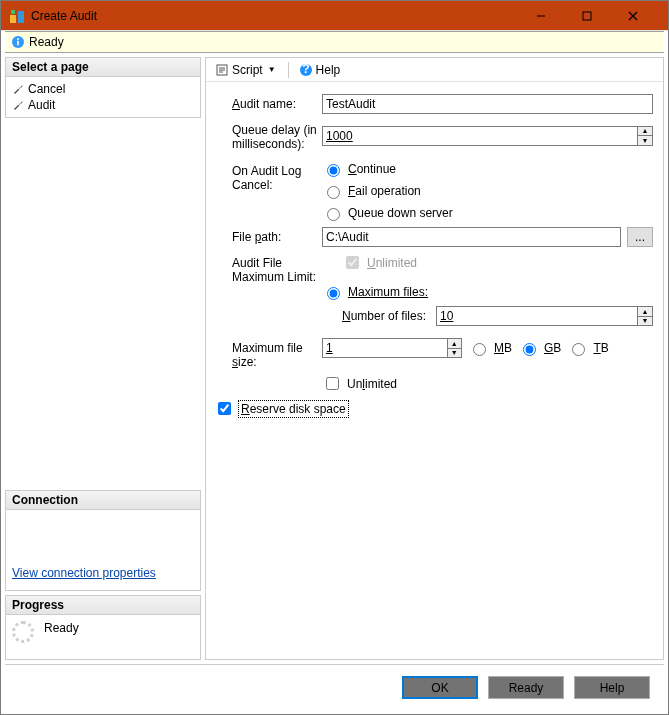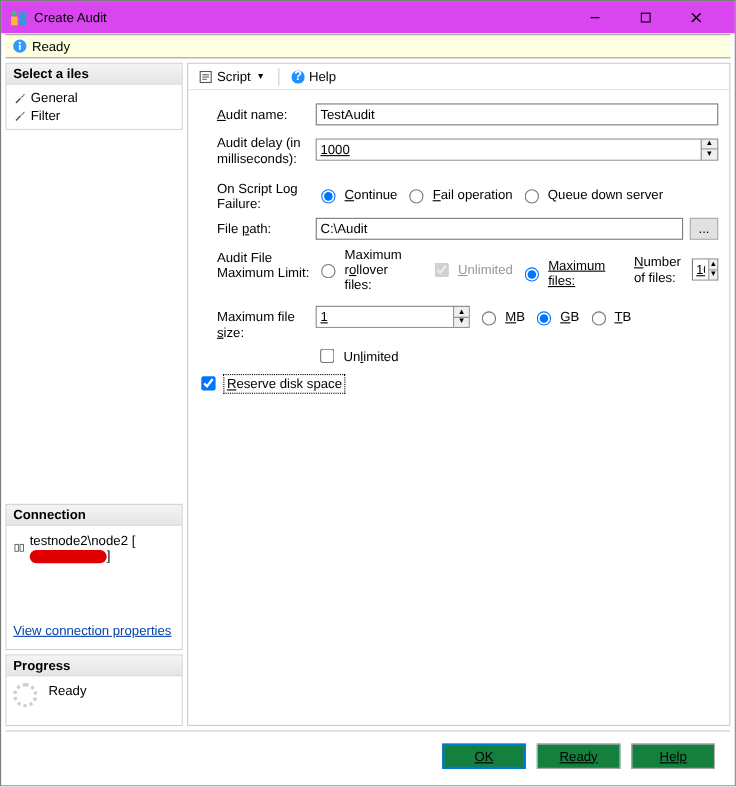--- a/index.html
+++ b/index.html
@@ -1,18 +1,18 @@
 <!DOCTYPE html>
 <html><head>
 <meta charset="utf-8">
 <style>
   * { box-sizing: border-box; font-family: "Segoe UI", Tahoma, sans-serif; font-size: 12px; }
   html, body { margin:0; padding:0; }
   .window { width:669px; height:715px; border:1px solid #7a7a7a; background:#fff; display:flex; flex-direction:column; position:relative; }
-  .titlebar { height:30px; display:flex; align-items:center; padding:0 12px 0 8px; background:#d946ef; border-bottom:1px solid #e5e5e5; }
+  .titlebar { height:30px; display:flex; align-items:center; padding:0 12px 0 8px; background:#c2410c; border-bottom:1px solid #e5e5e5; }
   .titlebar .app-icon { width:16px; height:16px; margin-right:6px; }
   .titlebar .title { flex:1; }
   .titlebar .win-btn { width:46px; height:30px; display:flex; align-items:center; justify-content:center; }
   .status-strip { height:22px; background:#ffffe1; border:1px solid #a0a0a0; border-left:none; border-right:none; display:flex; align-items:center; padding:0 6px; gap:4px; margin:0 4px; }
   .status-strip .info-icon { width:14px; height:14px; }
   .body { flex:1; display:flex; padding:4px; gap:4px; min-height:0; }
   .left-col { width:196px; display:flex; flex-direction:column; gap:4px; }
   .panel { border:1px solid #ccc; }
   .panel-header { background: linear-gradient(#f4f4f4,#e5e5e5); padding:2px 6px; font-weight:bold; border-bottom:1px solid #ccc; }
   .panel-body { padding:4px 6px; background:#fff; }
@@ -30,26 +30,26 @@
   .form-area { flex:1; padding:12px 10px 8px 26px; overflow:auto; }
   .form-row { display:flex; margin-bottom:6px; }
   .form-label { width:90px; padding-top:3px; }
   .form-ctrl { flex:1; display:flex; align-items:center; gap:6px; }
   input[type=text].txt, select.sel { height:20px; border:1px solid #7a7a7a; padding:1px 3px; background:#fff; }
   .spin { display:inline-flex; border:1px solid #7a7a7a; height:20px; }
   .spin input { border:none; outline:none; width:100%; padding:1px 3px; height:18px;text-decoration:underline; }
   .spin .spin-btns { width:16px; display:flex; flex-direction:column; border-left:1px solid #7a7a7a; }
   .spin .sp { flex:1; display:flex; align-items:center; justify-content:center; background:#efefef; font-size:7px; line-height:1; cursor:pointer; }
   .spin .sp:first-child { border-bottom:1px solid #7a7a7a; }
-  .radio-col { display:flex; flex-direction:row; gap:6px; }
+  .radio-col { display:flex; flex-direction:column; gap:6px; }
   .radio-row, .check-row { display:flex; align-items:center; gap:5px; }
   .indent { margin-left:20px; }
   .browse-btn { width:26px; height:20px; border:1px solid #adadad; background:#e1e1e1; cursor:pointer; display:flex; align-items:center; justify-content:center; }
   .footer { height:46px; border-top:1px solid #ccc; display:flex; align-items:center; justify-content:flex-end; padding:0 14px; gap:10px; margin:0 4px 4px 4px; }
-  .btn { width:76px; height:23px; border:1px solid #adadad; background:#15803d; cursor:pointer;text-decoration:underline; }
+  .btn { width:76px; height:23px; border:1px solid #adadad; background:#737373; cursor:pointer; }
   .btn.primary { border:2px solid #0078d7; }
   label.disabled { color:#999; }
   .mnemonic { text-decoration:underline; }
   .sel-wrap { position:relative; flex:1; }
   .sel-wrap select { width:100%; }
   .focus-box { outline:1px dotted #000; padding:1px 2px; display:inline-block; }
 </style>
 </head>
 <body>
 
@@ -90,51 +90,42 @@
           <rect x="6.2" y="5.8" width="1.6" height="4.5" fill="#fff"></rect>
         </svg>
     </span>
     <span>Ready</span>
   </div>
 
   <div class="body">
 
     <div class="left-col">
       <div class="panel">
-        <div class="panel-header">Select a iles</div>
+        <div class="panel-header">Select a page</div>
         <div class="panel-body">
           <div class="page-item">
             <svg viewBox="0 0 12 12">
                 <path d="M9 3a2.5 2.5 0 0 1-3 3L2 10l1 1 4-4a2.5 2.5 0 0 1 3-3l-1.5 1.5L9.5 4 11 2.5 9 3z" fill="#555"></path>
               </svg>
-            <span>General</span>
+            <span>Cancel</span>
           </div>
           <div class="page-item">
             <svg viewBox="0 0 12 12">
                 <path d="M9 3a2.5 2.5 0 0 1-3 3L2 10l1 1 4-4a2.5 2.5 0 0 1 3-3l-1.5 1.5L9.5 4 11 2.5 9 3z" fill="#555"></path>
               </svg>
-            <span>Filter</span>
+            <span>Audit</span>
           </div>
         </div>
       </div>
 
       <div style="flex:1"></div>
 
       <div class="panel">
         <div class="panel-header">Connection</div>
         <div class="panel-body">
-          <div class="conn-text">
-            <svg width="14" height="14" viewBox="0 0 14 14">
-                <rect x="2" y="3" width="4" height="8" fill="none" stroke="#555"></rect>
-                <rect x="8" y="3" width="4" height="8" fill="none" stroke="#555"></rect>
-              </svg>
-            <span>
-              <span>testnode2\node2 [</span><span class="redact"></span><span>]</span>
-            </span>
-          </div>
           <span class="link">View connection properties</span>
         </div>
       </div>
 
       <div class="panel">
         <div class="panel-header">Progress</div>
         <div class="panel-body" style="height:44px; display:flex; align-items:flex-start; padding-top:6px;">
           <span class="progress-icon"></span>
           <span>Ready</span>
         </div>
@@ -166,34 +157,34 @@
       <div class="form-area">
 
         <div class="form-row">
           <div class="form-label"><span class="mnemonic">A</span>udit name:</div>
           <div class="form-ctrl">
             <input type="text" class="txt" style="flex: 1 1 0%;" value="TestAudit">
           </div>
         </div>
 
         <div class="form-row">
-          <div class="form-label">Audit delay (in milliseconds):</div>
+          <div class="form-label">Queue delay (in milliseconds):</div>
           <div class="form-ctrl">
             <div class="spin" style="flex:1">
               <input type="text" value="1000" style="">
               <div class="spin-btns">
                   <div class="sp">▲</div>
                   <div class="sp">▼</div>
                 </div>
             </div>
           </div>
         </div>
 
         <div class="form-row" style="margin-top:10px;">
-          <div class="form-label">On Script Log Failure:</div>
+          <div class="form-label">On Audit Log Cancel:</div>
           <div class="form-ctrl">
             <div class="radio-col">
               <label class="radio-row">
                   <input type="radio" name="fail" checked="" style="">
                   <span><span class="mnemonic">C</span>ontinue</span>
                 </label>
               <label class="radio-row">
                   <input type="radio" name="fail" style="">
                   <span><span class="mnemonic">F</span>ail operation</span>
                 </label>
@@ -211,24 +202,20 @@
           <div class="form-ctrl">
             <input type="text" class="txt" style="flex: 1 1 0%;" value="C:\Audit">
             <div class="browse-btn">...</div>
           </div>
         </div>
 
         <div class="form-row">
           <div class="form-label">Audit File Maximum Limit:</div>
           <div class="form-ctrl">
             <div class="radio-col" style="width:100%">
-              <label class="radio-row">
-                  <input type="radio" name="limit" style="">
-                  <span>Maximum r<span class="mnemonic">o</span>llover files:</span>
-                </label>
               <label class="check-row indent disabled">
                   <input type="checkbox" checked="" disabled="" style="">
                   <span><span class="mnemonic">U</span>nlimited</span>
                 </label>
               <label class="radio-row" style="margin-top:6px;text-decoration:underline;">
                   <input type="radio" name="limit" checked="" style="">
                   <span>Maximum <span class="mnemonic">f</span>iles:</span>
                 </label>
               <div class="radio-row indent" style="gap:10px;">
                 <span><span class="mnemonic">N</span>umber of files:</span>

